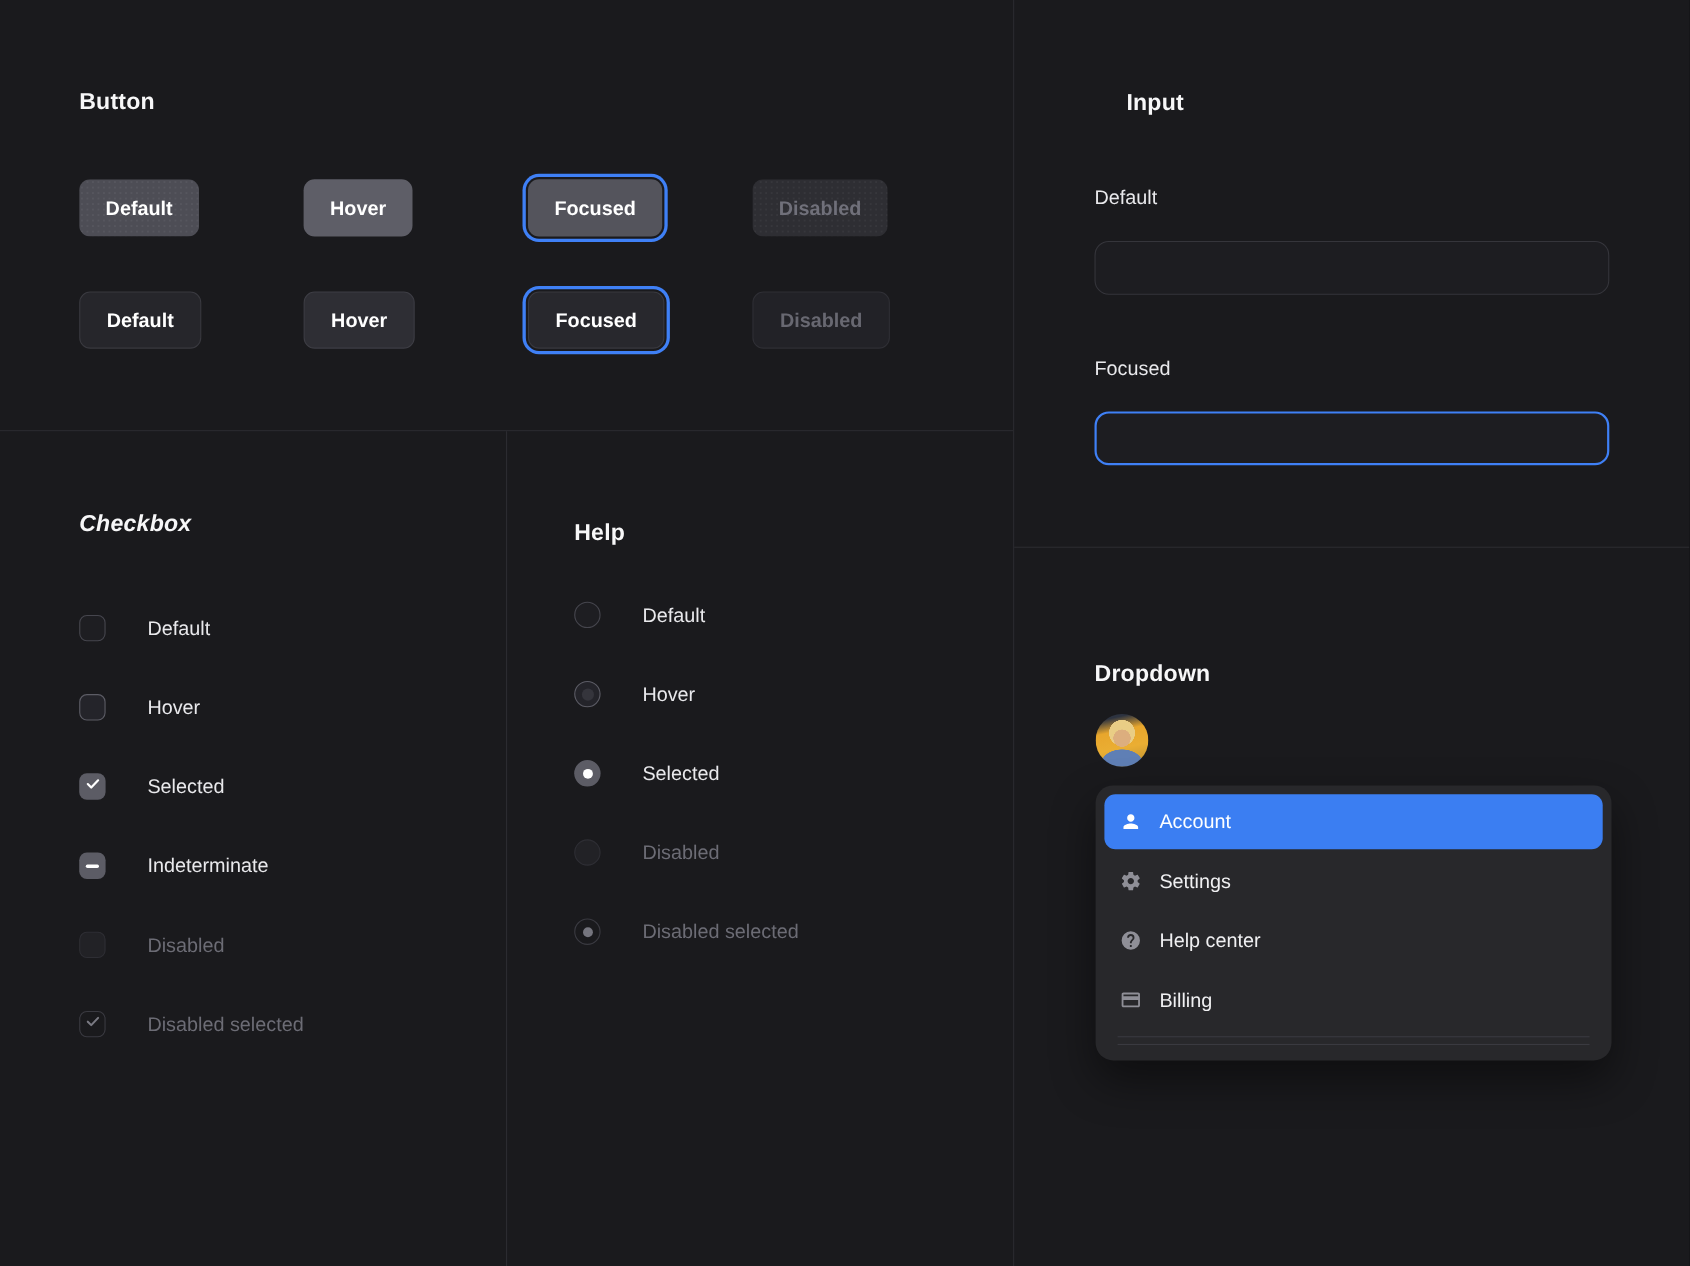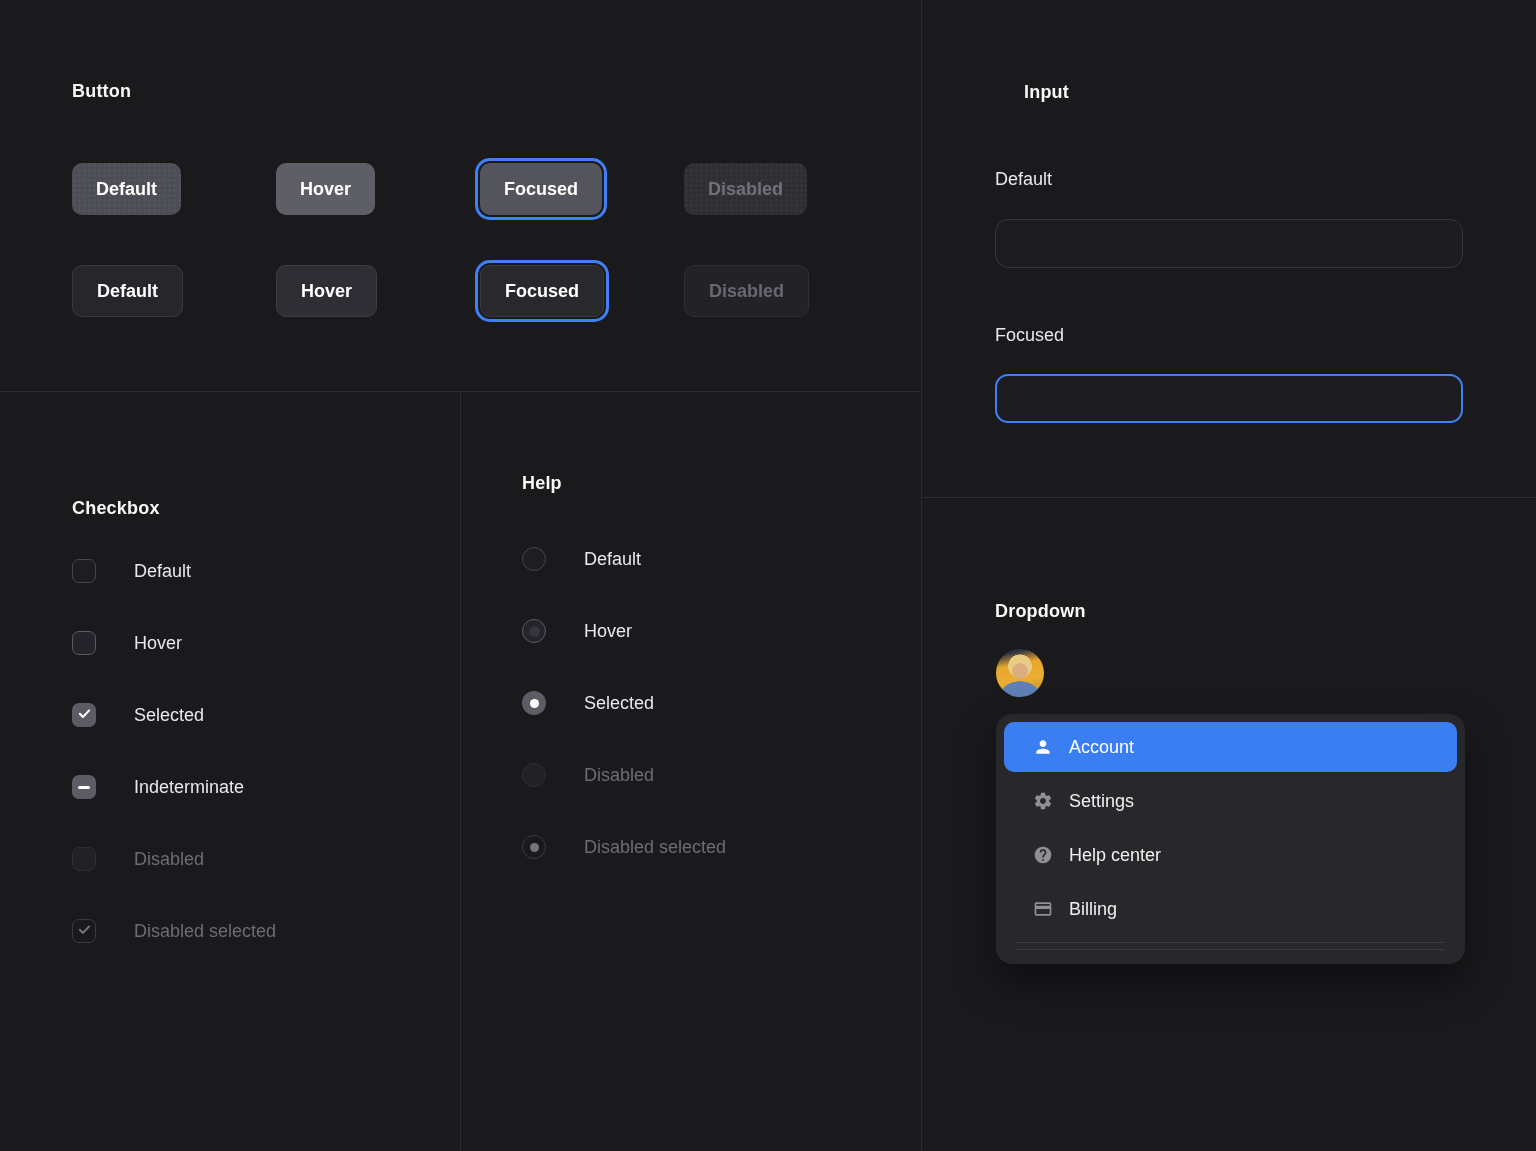--- a/index.html
+++ b/index.html
@@ -7,21 +7,21 @@
   .canvas {
     position:relative; width:1536px; height:1151px; overflow:hidden;
     background:#1a1a1d; color:#ececee;
     font-family:"Liberation Sans", sans-serif;
   }
   .divider { position:absolute; background:#2b2b30; }
   .divider.v { width:1px; }
   .divider.h { height:1px; }
 
   .section-title {
-    position:absolute; font-size:18px; font-weight:700; color:#f7f7f8;
+    position:absolute; font-size:21px; font-weight:700; color:#f7f7f8;
     letter-spacing:.2px;
   }
 
   
   .btn {
     position:absolute; height:52px; padding:0 24px; border-radius:10px;
     display:inline-flex; align-items:center; justify-content:center;
     font-family:"Liberation Sans", sans-serif;
     font-size:18px; font-weight:600; color:#ffffff; border:none; cursor:pointer;
     white-space:nowrap;
@@ -86,21 +86,21 @@
       radial-gradient(circle 8px at 50% 46%, #dcae7e 97%, rgba(0,0,0,0) 100%),
       radial-gradient(circle 12px at 50% 36%, #e9cd85 97%, rgba(0,0,0,0) 100%),
       radial-gradient(ellipse 19px 13px at 50% 94%, #5f7fb5 97%, rgba(0,0,0,0) 100%),
       linear-gradient(168deg, #2d3340 12%, #e8a62c 34%, #eaae33 62%, #b98f33 100%);
   }
   .menu {
     position:absolute; width:469px; border-radius:16px; background:#28282b;
     padding:8px; box-shadow:0 18px 40px rgba(0,0,0,.45);
   }
   .menu-item {
-    display:flex; align-items:center; gap:16px; height:54px; padding:0 29px;
+    display:flex; align-items:center; gap:16px; height:54px; padding:0 14px;
     border-radius:10px; font-size:18px; color:#f0f0f2; cursor:pointer;
   }
   .menu-item .mi-icon { display:flex; width:20px; height:20px; align-items:center; justify-content:center; }
   .menu-item .mi-icon svg { display:block; }
   .menu-item.active { background:var(--accent2); height:50px; margin-bottom:2px; color:#ffffff; }
   .menu-divider { height:1px; background:#3a3a40; margin:6px 12px; }
 </style>
 </head>
 <body>
 
@@ -124,21 +124,21 @@
   <button class="btn ghost st-disabled" style="left:684px; top:265px;">Disabled</button>
 
   <h2 class="section-title" style="left:1024px; top:82px;">Input</h2>
 
   <div class="field-label" style="left:995px; top:169px;">Default</div>
   <input class="text-input" type="text" style="left: 995px; top: 219px;" value="">
 
   <div class="field-label" style="left:995px; top:325px;">Focused</div>
   <input class="text-input focused" type="text" style="left: 995px; top: 374px;" value="">
 
-  <h2 class="section-title" style="left:72px; top:498px;">Checkbox</h2>
+  <h2 class="section-title" style="left:72px; top:465px;font-style:italic;">Checkbox</h2>
 
   <div class="control-list" style="left:72px; top:547px;">
     <div class="control-row">
       <div class="cbx st-default"></div>
       <span class="label">Default</span>
     </div>
     <div class="control-row">
       <div class="cbx st-hover"></div>
       <span class="label">Hover</span>
     </div>

